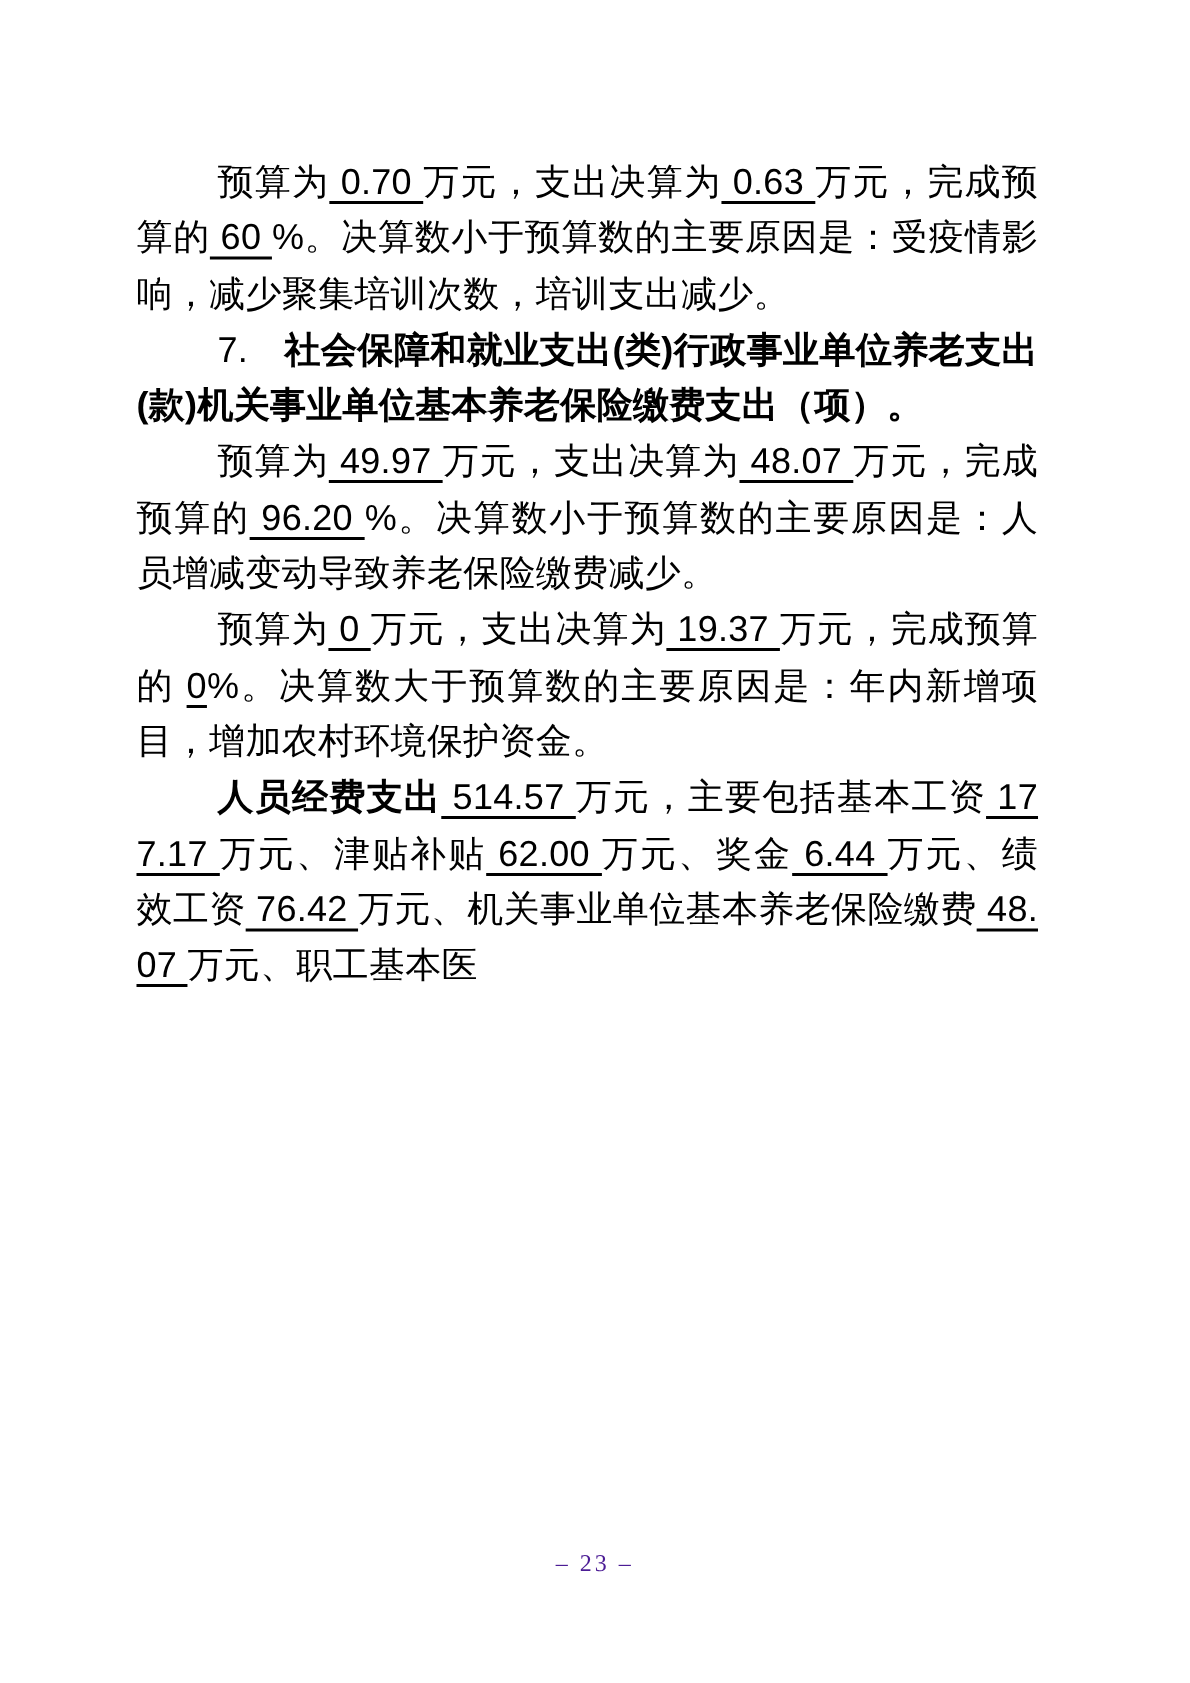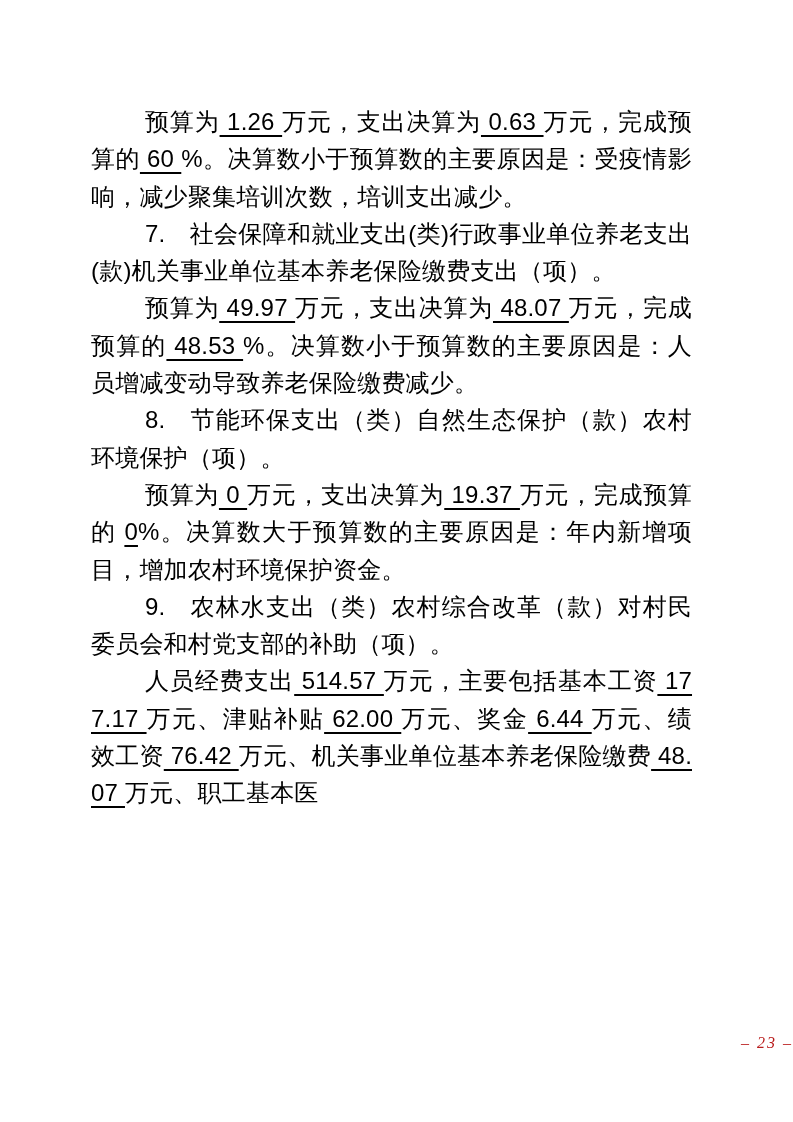--- a/index.html
+++ b/index.html
@@ -25,48 +25,45 @@
   p.para {
     margin: 0;
     padding: 0;
     font-size: 24px;
     line-height: 37.3px;
     text-align: justify;
     text-indent: 54px;
     letter-spacing: 0.2px;
     word-break: break-all;
   }
-  .run-b { font-weight: 400; }
+  .run-b { font-weight: 700; }
   .run-u {
     text-decoration: underline;
     text-decoration-thickness: 1.5px;
     text-underline-offset: 5px;
   }
   .footer {
     position: absolute;
     left: 0;
     right: 0;
     top: 1034px;
-    text-align: right;
+    text-align: center;
     font-family: "Liberation Serif", serif;
     font-size: 16px;
     letter-spacing: 2px;
-    color: #b91c1c;
-    font-style: italic;
+    color: #4c1d95;
   }
 </style>
 </head>
 <body>
 
 <div class="page">
   <div class="content" id="document-body">
-      <p class="para"><span class="">预算为</span><span class="run-u"> 1.26 </span><span class="">万元，支出决算为</span><span class="run-u"> 0.63 </span><span class="">万元，完成预算的</span><span class="run-u"> 60 </span><span class="">%。决算数小于预算数的主要原因是：受疫情影响，减少聚集培训次数，培训支出减少。</span></p>
+      <p class="para"><span class="">预算为</span><span class="run-u"> 0.70 </span><span class="">万元，支出决算为</span><span class="run-u"> 0.63 </span><span class="">万元，完成预算的</span><span class="run-u"> 60 </span><span class="">%。决算数小于预算数的主要原因是：受疫情影响，减少聚集培训次数，培训支出减少。</span></p>
       <p class="para"><span class="">7. </span><span class="run-b ">社会保障和就业支出(类)行政事业单位养老支出(款)机关事业单位基本养老保险缴费支出（项）。</span></p>
-      <p class="para"><span class="">预算为</span><span class="run-u"> 49.97 </span><span class="">万元，支出决算为</span><span class="run-u"> 48.07 </span><span class="">万元，完成预算的</span><span class="run-u"> 48.53 </span><span class="">%。决算数小于预算数的主要原因是：人员增减变动导致养老保险缴费减少。</span></p>
-      <p class="para"><span class="">8. </span><span class="run-b ">节能环保支出（类）自然生态保护（款）农村环境保护（项）。</span></p>
+      <p class="para"><span class="">预算为</span><span class="run-u"> 49.97 </span><span class="">万元，支出决算为</span><span class="run-u"> 48.07 </span><span class="">万元，完成预算的</span><span class="run-u"> 96.20 </span><span class="">%。决算数小于预算数的主要原因是：人员增减变动导致养老保险缴费减少。</span></p>
       <p class="para"><span class="">预算为</span><span class="run-u"> 0 </span><span class="">万元，支出决算为</span><span class="run-u"> 19.37 </span><span class="">万元，完成预算的 </span><span class="run-u">0</span><span class="">%。决算数大于预算数的主要原因是：年内新增项目，增加农村环境保护资金。</span></p>
-      <p class="para"><span class="">9. </span><span class="run-b ">农林水支出（类）农村综合改革（款）对村民委员会和村党支部的补助（项）。</span></p>
       <p class="para"><span class="run-b ">人员经费支出</span><span class="run-u"> 514.57 </span><span class="">万元，主要包括基本工资</span><span class="run-u"> 177.17 </span><span class="">万元、津贴补贴</span><span class="run-u"> 62.00 </span><span class="">万元、奖金</span><span class="run-u"> 6.44 </span><span class="">万元、绩效工资</span><span class="run-u"> 76.42 </span><span class="">万元、机关事业单位基本养老保险缴费</span><span class="run-u"> 48.07 </span><span class="">万元、职工基本医</span></p>
     </div>
   <div class="footer">
     <span>– 23 –</span>
   </div>
 </div>
 
 </body></html>

